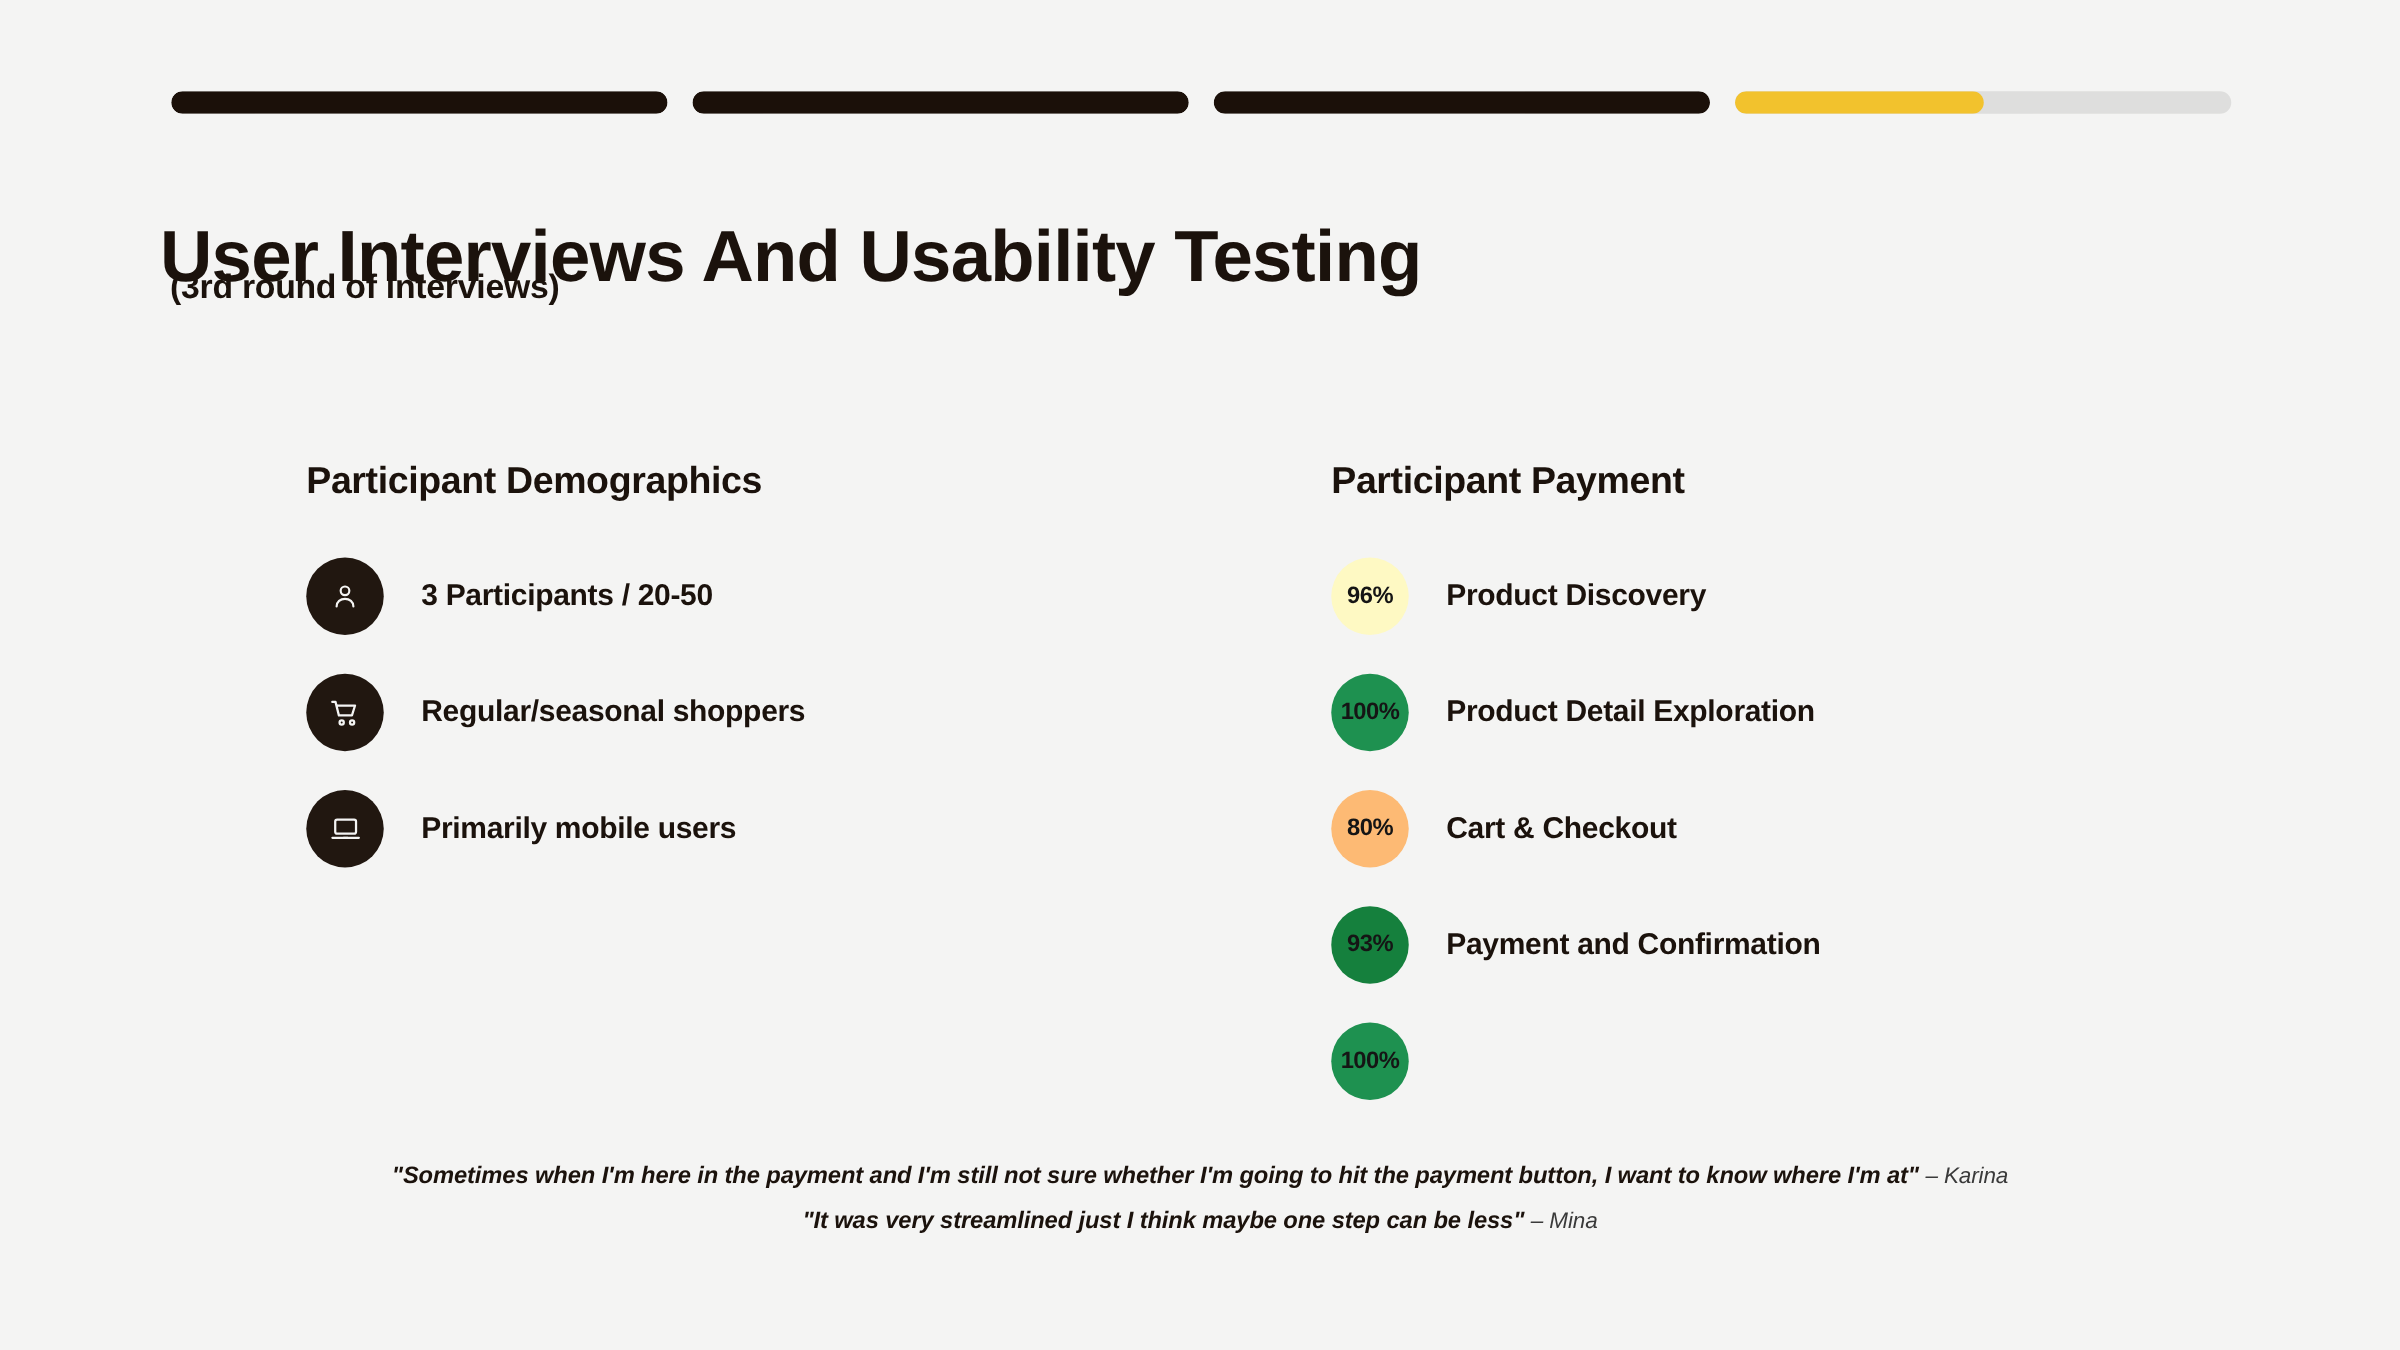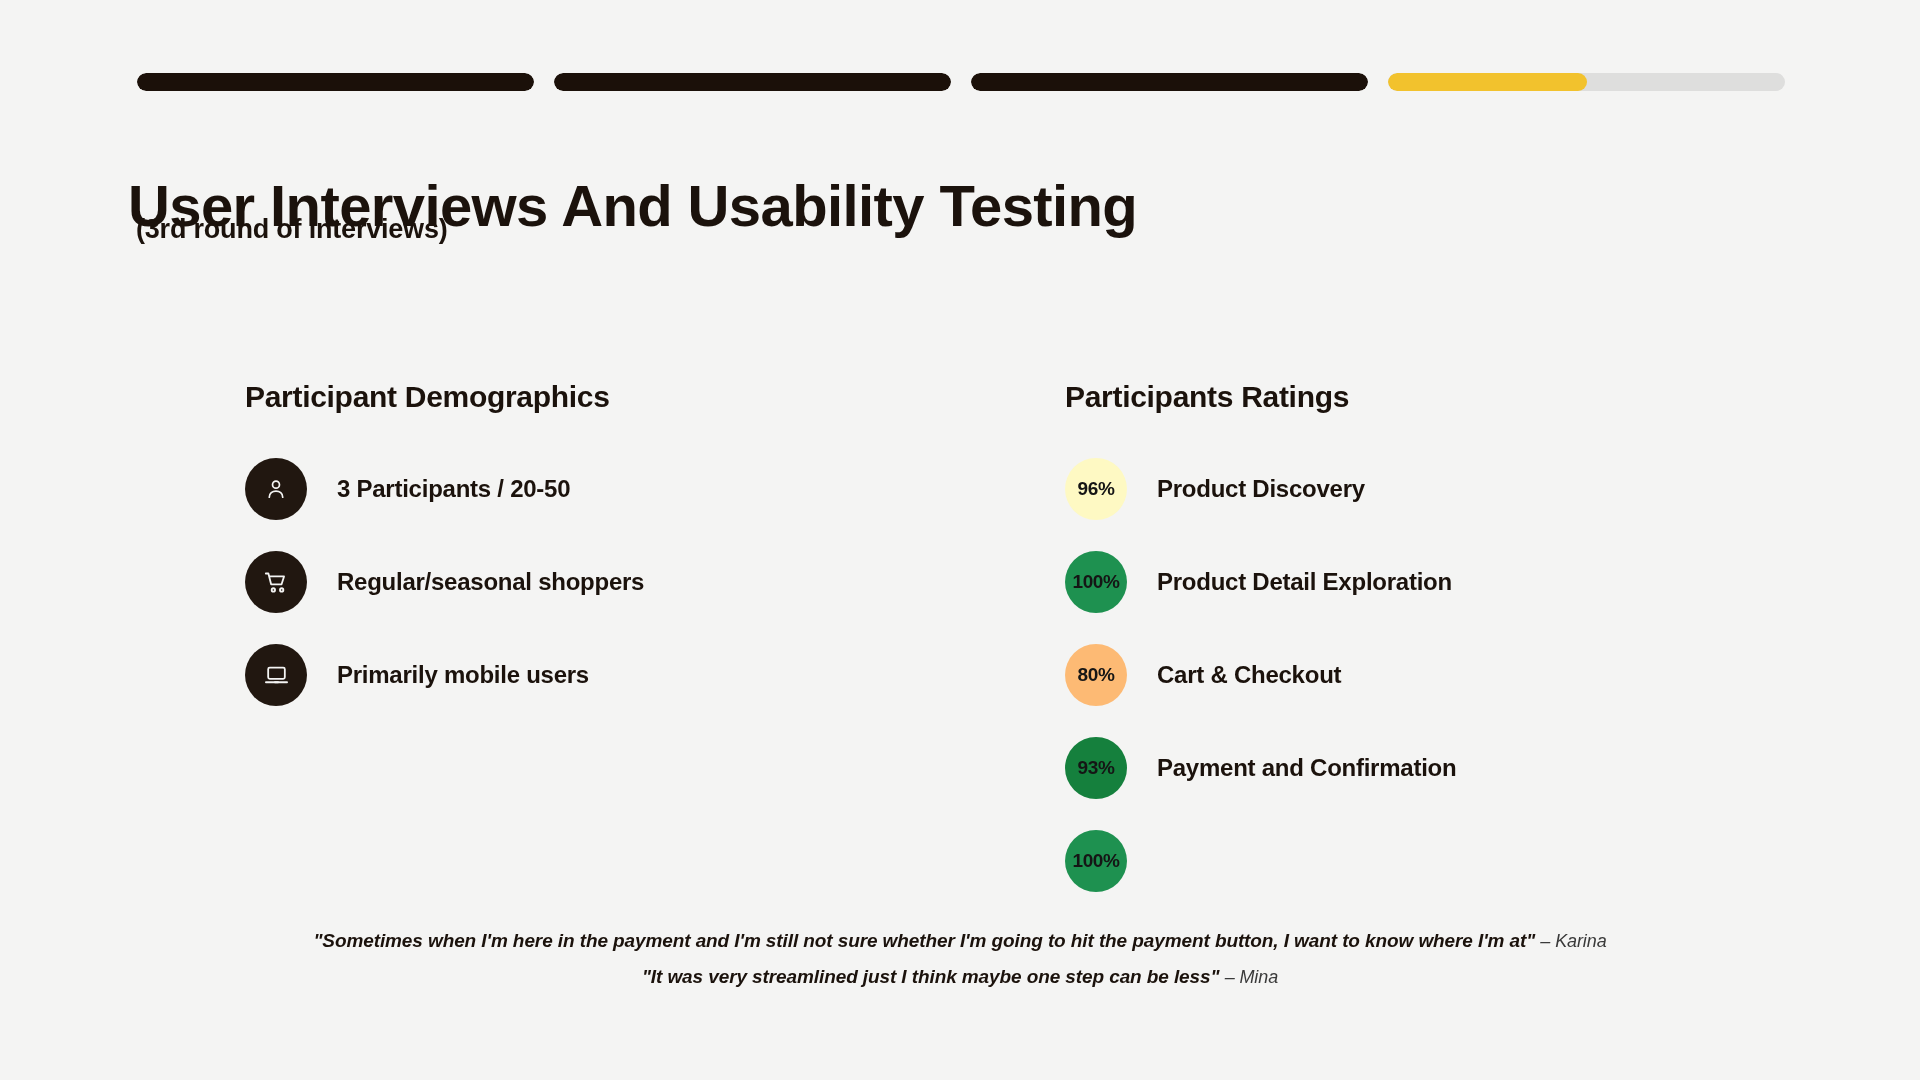--- a/index.html
+++ b/index.html
@@ -59,21 +59,21 @@
     top: 214px;
     font-size: 27px;
     font-weight: 700;
     letter-spacing: -0.2px;
     white-space: nowrap;
   }
 
   
   .col {
     position: absolute;
-    top: 380px;
+    top: 368px;
   }
   .col-left  { left: 245px; }
   .col-right { left: 1065px; }
 
   .col-title {
     font-size: 30px;
     font-weight: 700;
     letter-spacing: -0.3px;
     margin: 0 0 44px 0;
     white-space: nowrap;
@@ -202,21 +202,21 @@
           <path d="M10.6 18h2.8"></path>
         </svg>
       </span>
       <span class="row-label">Primarily mobile users</span>
     </div>
 
   </div>
 </section>
 
 <section class="col col-right">
-  <h2 class="col-title">Participants Ratings</h2>
+  <h2 class="col-title">Participant Payment</h2>
   <div class="rows">
 
     <div class="row">
       <span class="badge-pct" style="background: #fef9c3;">96%</span>
       <span class="row-label">Product Discovery</span>
     </div>
 
     <div class="row">
       <span class="badge-pct" style="background: rgb(30, 145, 80);">100%</span>
       <span class="row-label">Product Detail Exploration</span>

